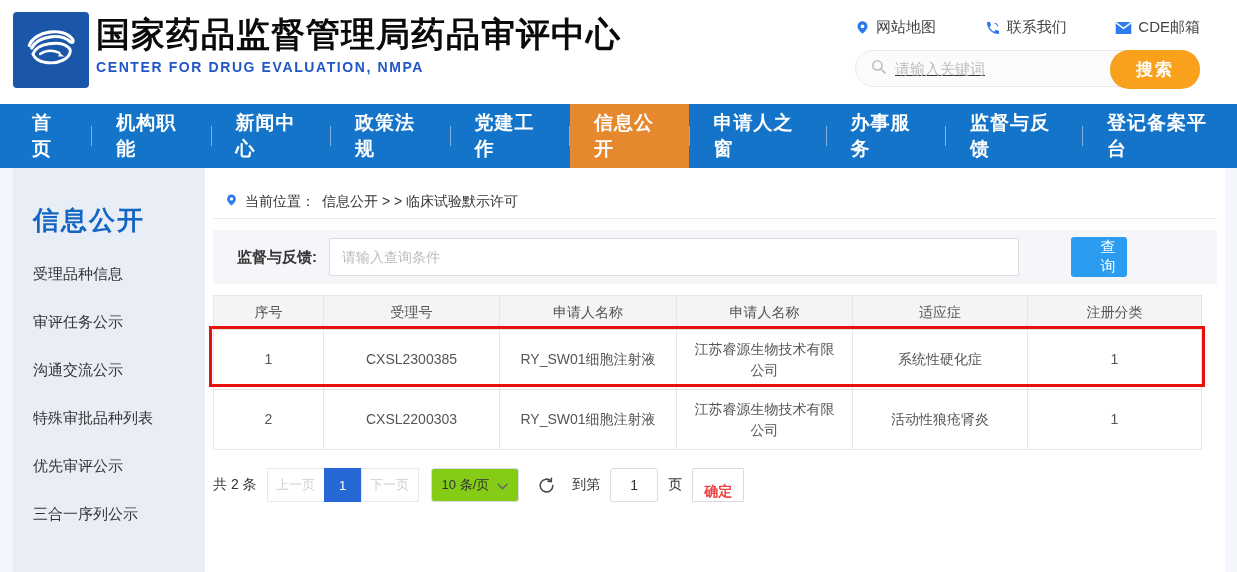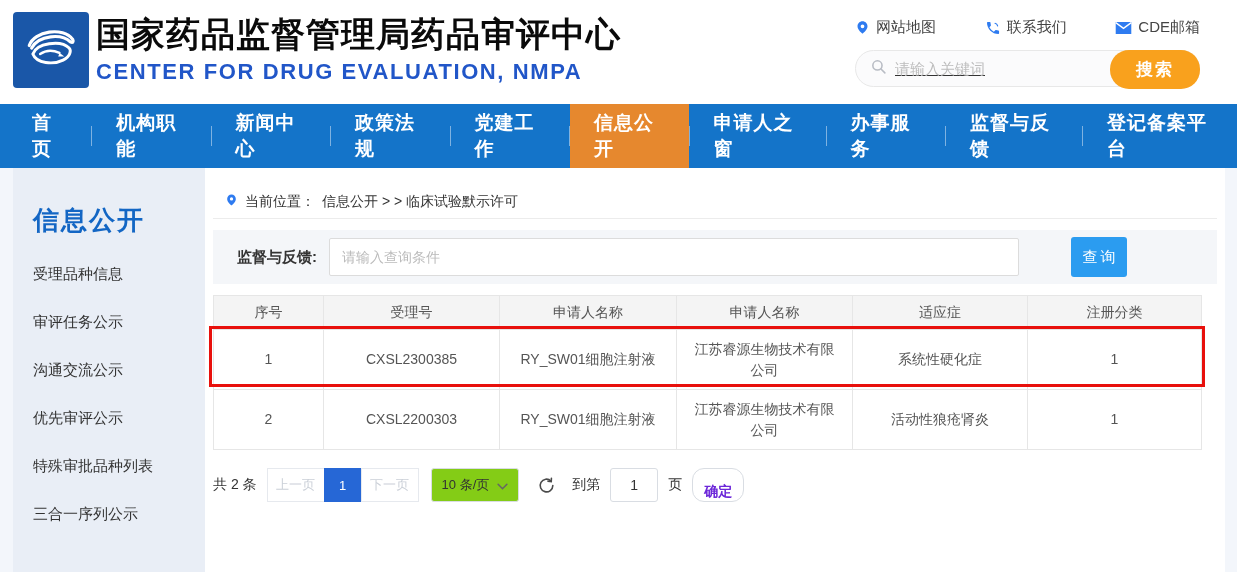--- a/index.html
+++ b/index.html
@@ -4,21 +4,21 @@
 <style>
   * { margin:0; padding:0; box-sizing:border-box; }
   html,body { width:1237px; height:572px; overflow:hidden; }
   body { font-family:"Liberation Sans","DejaVu Sans",sans-serif; background:#fff; position:relative; }
 
   
   .header { position:relative; height:104px; background:#fff; }
   .logo { position:absolute; left:13px; top:12px; width:76px; height:76px; background:#1A57A8; border-radius:4px; display:flex; align-items:center; justify-content:center; }
   .title-block { position:absolute; left:96px; top:13px; }
   .title-cn { font-size:34px; font-weight:900; color:#0a0a0a; letter-spacing:1px; line-height:1.25; }
-  .title-en { font-size:22px; font-weight:bold; color:#2156C8; letter-spacing:1.6px; margin-top:3px; }
+  .title-en { font-size:14px; font-weight:bold; color:#2156C8; letter-spacing:1.6px; margin-top:3px; }
 
   .header-right { position:absolute; right:37px; top:18px; width:345px; }
   .quick-links { display:flex; justify-content:space-between; align-items:center; }
   .quick-link { display:flex; align-items:center; gap:6px; font-size:15px; color:#444; cursor:pointer; }
   .quick-link svg { display:block; }
 
   .search-pill { position:relative; margin-top:13px; height:37px; border:1px solid #E8E8E8; background:#FBFBFC; border-radius:19px; display:flex; align-items:center; padding-left:14px; }
   .search-pill input { border:none; outline:none; background:transparent; font-size:15px; color:#333; flex:1; margin-left:8px; font-family:inherit;text-decoration:underline; }
   .search-pill input::placeholder { color:#BDBDBD; }
   .search-btn { position:absolute; right:-1px; top:-1px; height:39px; width:90px; border:none; border-radius:19px; background:#F9A11D; color:#fff; font-size:17px; font-weight:bold; cursor:pointer; font-family:inherit; letter-spacing:2px; }
@@ -39,41 +39,41 @@
 
   .main { position:absolute; left:205px; top:0; width:1020px; height:412px; background:#fff; }
 
   .breadcrumb { position:absolute; top:24px; left:20px; display:flex; align-items:center; gap:7px; font-size:14px; color:#333; font-weight:500; }
   .main-divider { position:absolute; top:50px; left:8px; width:1004px; border-top:1px solid #ECECEC; }
 
   .query-bar { position:absolute; top:62px; left:8px; width:1004px; height:54px; background:#F4F6F9; display:flex; align-items:center; padding-left:24px; }
   .query-label { font-size:15px; font-weight:bold; color:#333; }
   .query-input { margin-left:12px; width:690px; height:38px; border:1px solid #DCDCDC; border-radius:2px; background:#fff; padding:0 12px; font-size:14px; color:#333; outline:none; font-family:inherit; }
   .query-input::placeholder { color:#BBB; }
-  .query-btn { margin-left:52px; width:56px; height:40px; border:none; border-radius:3px; background:#2B9CF0; color:#fff; font-size:15px; cursor:pointer; font-family:inherit; letter-spacing:3px; padding-left:3px; }
+  .query-btn { margin-left:52px; width:56px; height:40px; border:none; border-radius:3px; background:#2B9CF0; color:#fff; font-size:15px; cursor:pointer; font-family:inherit; letter-spacing:3px; padding-left:21px; }
 
   .table-wrap { position:absolute; top:127px; left:8px; width:988px; }
   table { width:100%; border-collapse:collapse; table-layout:fixed; }
   th { height:34px; background:#F4F4F4; border:1px solid #E6E6E6; font-size:14px; font-weight:normal; color:#555; }
   td { height:60px; border:1px solid #E6E6E6; background:#fff; font-size:14px; color:#555; text-align:center; padding:0 16px; line-height:1.5; word-break:break-all; }
   .red-box { position:absolute; left:-4px; top:31px; width:calc(100% + 8px); height:61px; border:3px solid #E8100C; pointer-events:none; }
 
   .pagination { position:absolute; top:300px; left:8px; display:flex; align-items:center; font-size:14px; color:#333; }
   .pg-total { margin-right:10px; }
   .pg-btn { height:34px; min-width:58px; display:flex; align-items:center; justify-content:center; border:1px solid #E6E9EE; background:#fff; font-size:13px; padding:0 4px; }
   .pg-btn.disabled { color:#CBD0D8; cursor:default; }
   .pg-btn.current { background:#2667D6; border-color:#2667D6; color:#fff; min-width:38px; cursor:pointer; }
   .pg-group { display:flex; }
   .pg-group .pg-btn + .pg-btn { margin-left:-1px; }
   .pg-size { margin-left:12px; height:34px; display:flex; align-items:center; gap:8px; border:1px solid #D9DDE3; border-radius:3px; padding:0 10px; font-size:13px; color:#333; cursor:pointer; background:#84cc16; }
   .pg-refresh { margin-left:18px; display:flex; align-items:center; cursor:pointer; }
   .pg-goto-label { margin-left:16px; }
   .pg-goto-input { margin-left:10px; width:48px; height:34px; border:1px solid #D9DDE3; border-radius:3px; text-align:center; font-size:14px; color:#333; outline:none; font-family:inherit; }
   .pg-unit { margin-left:10px; }
-  .pg-confirm { margin-left:10px; height:34px; padding:14px 11px; border:1px solid #D9DDE3; border-radius:12px; background:#fff; font-size:14px; font-weight:bold; color:#6d28d9; cursor:pointer; font-family:inherit; }
+  .pg-confirm { margin-left:10px; height:34px; padding:14px 11px; border:1px solid #D9DDE3; border-radius:1px; background:#fff; font-size:14px; font-weight:bold; color:#ef4444; cursor:pointer; font-family:inherit; }
 </style>
 </head>
 <body>
 
 <div class="header">
   <div class="logo">
     <span>
       <svg width="58" height="58" viewBox="0 0 48 48" fill="none">
         <path d="M6 22 C10 10, 34 6, 42 17 C 43 19, 42 20, 40 19 C 33 12, 14 13, 8 24" stroke="#fff" stroke-width="2.6" fill="none" stroke-linecap="round"></path>
         <path d="M9 29 C12 20, 32 17, 39 24 C41 26, 40 31, 34 34 C26 38, 12 37, 9 29 Z" stroke="#fff" stroke-width="2.4" fill="none"></path>
@@ -152,22 +152,22 @@
 </div>
 
 <div class="page">
 
   <div class="sidebar">
     <div class="sidebar-title">信息公开</div>
     <ul>
       <li>受理品种信息</li>
       <li>审评任务公示</li>
       <li>沟通交流公示</li>
+      <li>特殊审批品种列表</li>
       <li>优先审评公示</li>
-      <li>特殊审批品种列表</li>
       <li>三合一序列公示</li>
     </ul>
   </div>
 
   <div class="main">
 
     <div class="breadcrumb">
       <span>
         <svg width="13" height="16" viewBox="0 0 24 24" fill="#2E7BF0">
             <path d="M12 2C7.6 2 4 5.6 4 10c0 6 8 12 8 12s8-6 8-12c0-4.4-3.6-8-8-8zm0 11a3 3 0 1 1 0-6 3 3 0 0 1 0 6z"></path>

